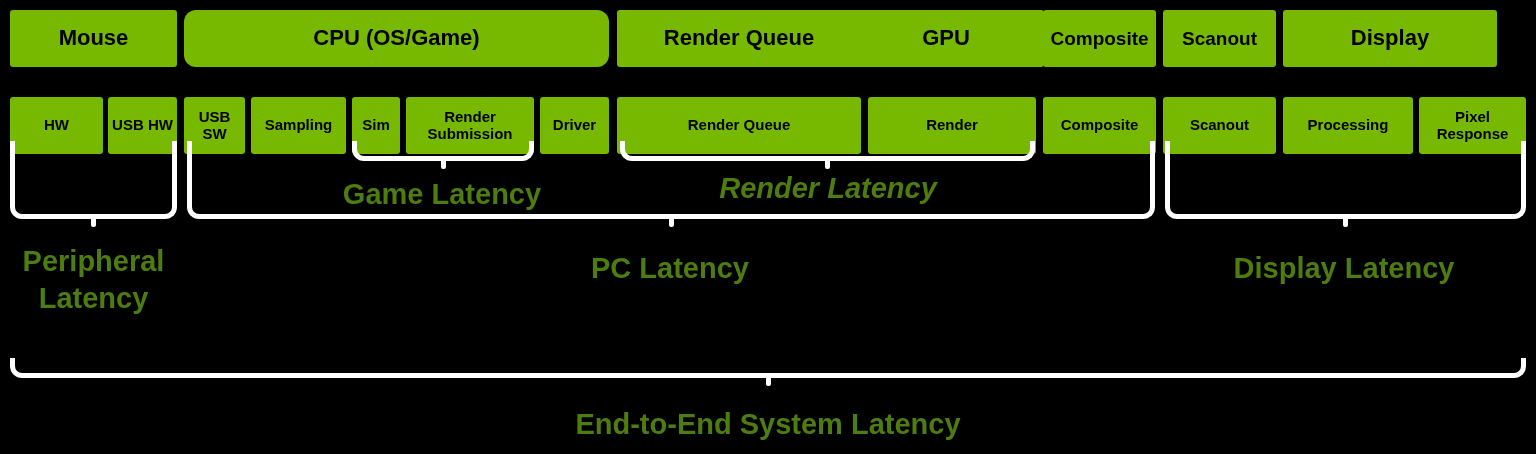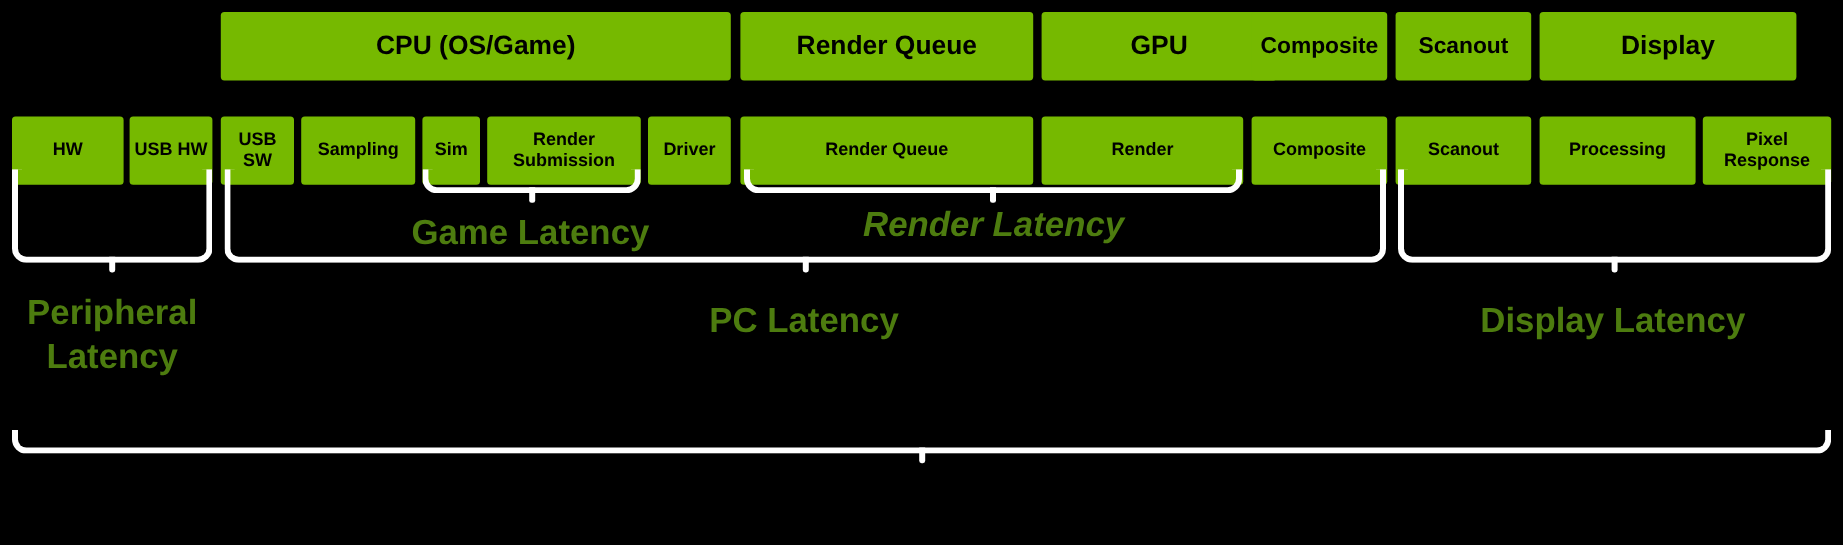--- a/index.html
+++ b/index.html
@@ -57,23 +57,24 @@
     text-align: center;
     line-height: 1.28;
     font-size: 29px;
   }
 </style>
 </head>
 <body>
 
 <div class="stage">
 
-  <div class="block r1" style="left:184px; width:425px;">CPU (OS/Game)</div>
+  <div class="block r1" style="left:10px; width:167px;">Mouse</div>
+  <div class="block r1" style="left:184px; width:425px;border-radius:12px;">CPU (OS/Game)</div>
   <div class="block r1" style="left:617px; width:244px;">Render Queue</div>
-  <div class="block r1" style="left:868px; width:196px;">GPU</div>
+  <div class="block r1" style="left:848px; width:196px;">GPU</div>
   <div class="block r1" style="left:1043px; width:113px; font-size:19px;">Composite</div>
   <div class="block r1" style="left:1163px; width:113px; font-size:19px;">Scanout</div>
   <div class="block r1" style="left:1283px; width:214px;">Display</div>
 
   <div class="block r2" style="left:10px; width:93px;">HW</div>
   <div class="block r2" style="left:108px; width:69px;">USB HW</div>
   <div class="block r2" style="left:184px; width:61px;">USB SW</div>
   <div class="block r2" style="left:251px; width:95px;">Sampling</div>
   <div class="block r2" style="left:352px; width:48px;">Sim</div>
   <div class="block r2" style="left:406px; width:128px;">Render Submission</div>
@@ -90,14 +91,15 @@
   <div class="bracket" style="left:10px; top:141px; width:167px; height:78px;"></div>
   <div class="bracket" style="left:187px; top:141px; width:968px; height:78px;"></div>
   <div class="bracket" style="left:1165px; top:141px; width:361px; height:78px;"></div>
   <div class="bracket" style="left:10px; top:358px; width:1516px; height:20px;"></div>
 
   <div class="lat" style="left:322px; top:176px; width:240px;">Game Latency</div>
   <div class="lat" style="left:688px; top:170px; width:280px;font-style:italic;">Render Latency</div>
   <div class="lat" style="left:570px; top:250px; width:200px;">PC Latency</div>
   <div class="lat" style="left:0px; top:243px; width:187px;">Peripheral Latency</div>
   <div class="lat" style="left:1194px; top:250px; width:300px;">Display Latency</div>
+  <div class="lat" style="left:468px; top:406px; width:600px;">End-to-End System Latency</div>
 
 </div>
 
 </body></html>

